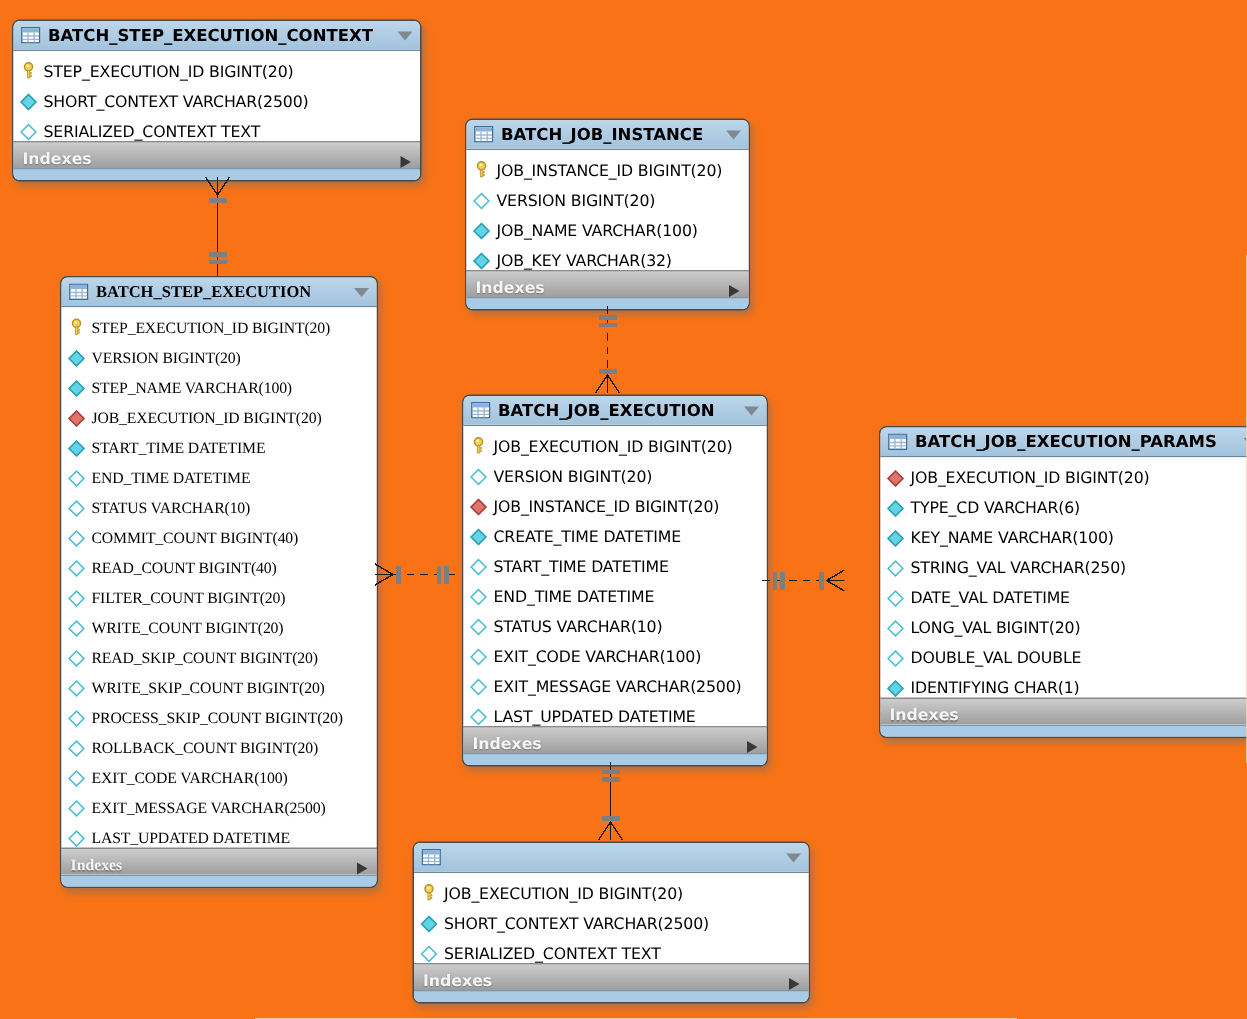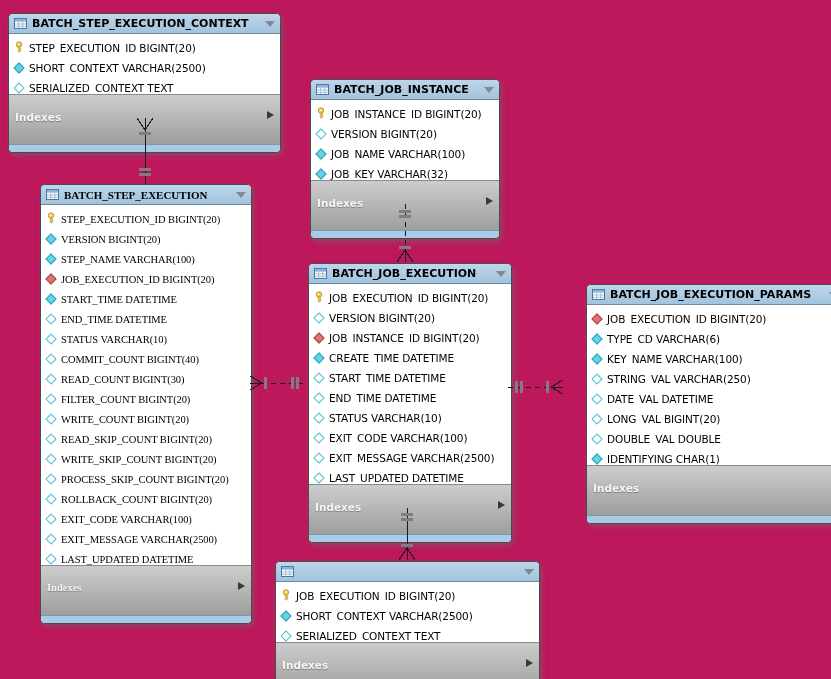--- a/index.html
+++ b/index.html
@@ -1,17 +1,17 @@
 <!DOCTYPE html>
 <html><head>
 <meta charset="utf-8">
 <style>
   html,body { margin:0; padding:0; background:#ffffff; }
   .canvas {
-    position:relative; width:831px; height:679px; background:#be185d;
+    position:relative; width:831px; height:679px; background:#f97316;
     font-family:"DejaVu Sans","Liberation Sans",sans-serif; overflow:hidden;
   }
   .tbl {
     position:absolute; background:#ffffff;
     border:1px solid #4a4a4a; border-radius:5px;
     box-shadow:2px 3px 5px rgba(110,110,110,0.5);
   }
   .tbl-header {
     height:19px; display:flex; align-items:center; gap:5px; padding:0 5px;
     background:linear-gradient(#bdd6ea,#a2c3dd);
@@ -30,21 +30,21 @@
     font-size:10.5px; letter-spacing:-0.1px; color:#000; white-space:nowrap; overflow:hidden;
   }
   .row-icon { position:relative; flex:0 0 12px; width:12px; height:14px; }
   .ic-key { display:none; position:absolute; top:1px; left:1px; }
   .row-icon.primary-key .ic-key { display:block; }
   .ic-diamond { display:none; position:absolute; top:4px; left:2px; width:6px; height:6px; transform:rotate(45deg); }
   .row-icon.not-null .ic-diamond { display:block; background:#62d4e6; border:1px solid #2d9fb5; }
   .row-icon.nullable .ic-diamond { display:block; background:#ffffff; border:1px solid #49bdd2; }
   .row-icon.foreign-key .ic-diamond { display:block; background:#e0736d; border:1px solid #a8423c; }
   .tbl-footer {
-    height:17px; display:flex; align-items:flex-start; padding:16px 6px;
+    height:17px; display:flex; align-items:flex-end; padding:0 6px;
     background:linear-gradient(#cdcdcd,#9e9e9e);
     border-top:1px solid #8a8a8a;
     color:#f5f5f5; font-size:10.5px; font-weight:bold;
     text-shadow:0 1px 1px rgba(90,90,90,0.6);
   }
   .footer-arrow {
     margin-left:auto; width:0; height:0;
     border-left:7px solid #383838; border-top:4px solid transparent; border-bottom:4px solid transparent;
   }
   .tbl-bottom {
@@ -244,21 +244,21 @@
 
         <span class="ic-diamond"></span>
       </span>
       <span class="row-label">COMMIT_COUNT BIGINT(40)</span>
     </div>
           <div class="row">
       <span class="row-icon nullable">
 
         <span class="ic-diamond"></span>
       </span>
-      <span class="row-label">READ_COUNT BIGINT(30)</span>
+      <span class="row-label">READ_COUNT BIGINT(40)</span>
     </div>
           <div class="row">
       <span class="row-icon nullable">
 
         <span class="ic-diamond"></span>
       </span>
       <span class="row-label">FILTER_COUNT BIGINT(20)</span>
     </div>
           <div class="row">
       <span class="row-icon nullable">

